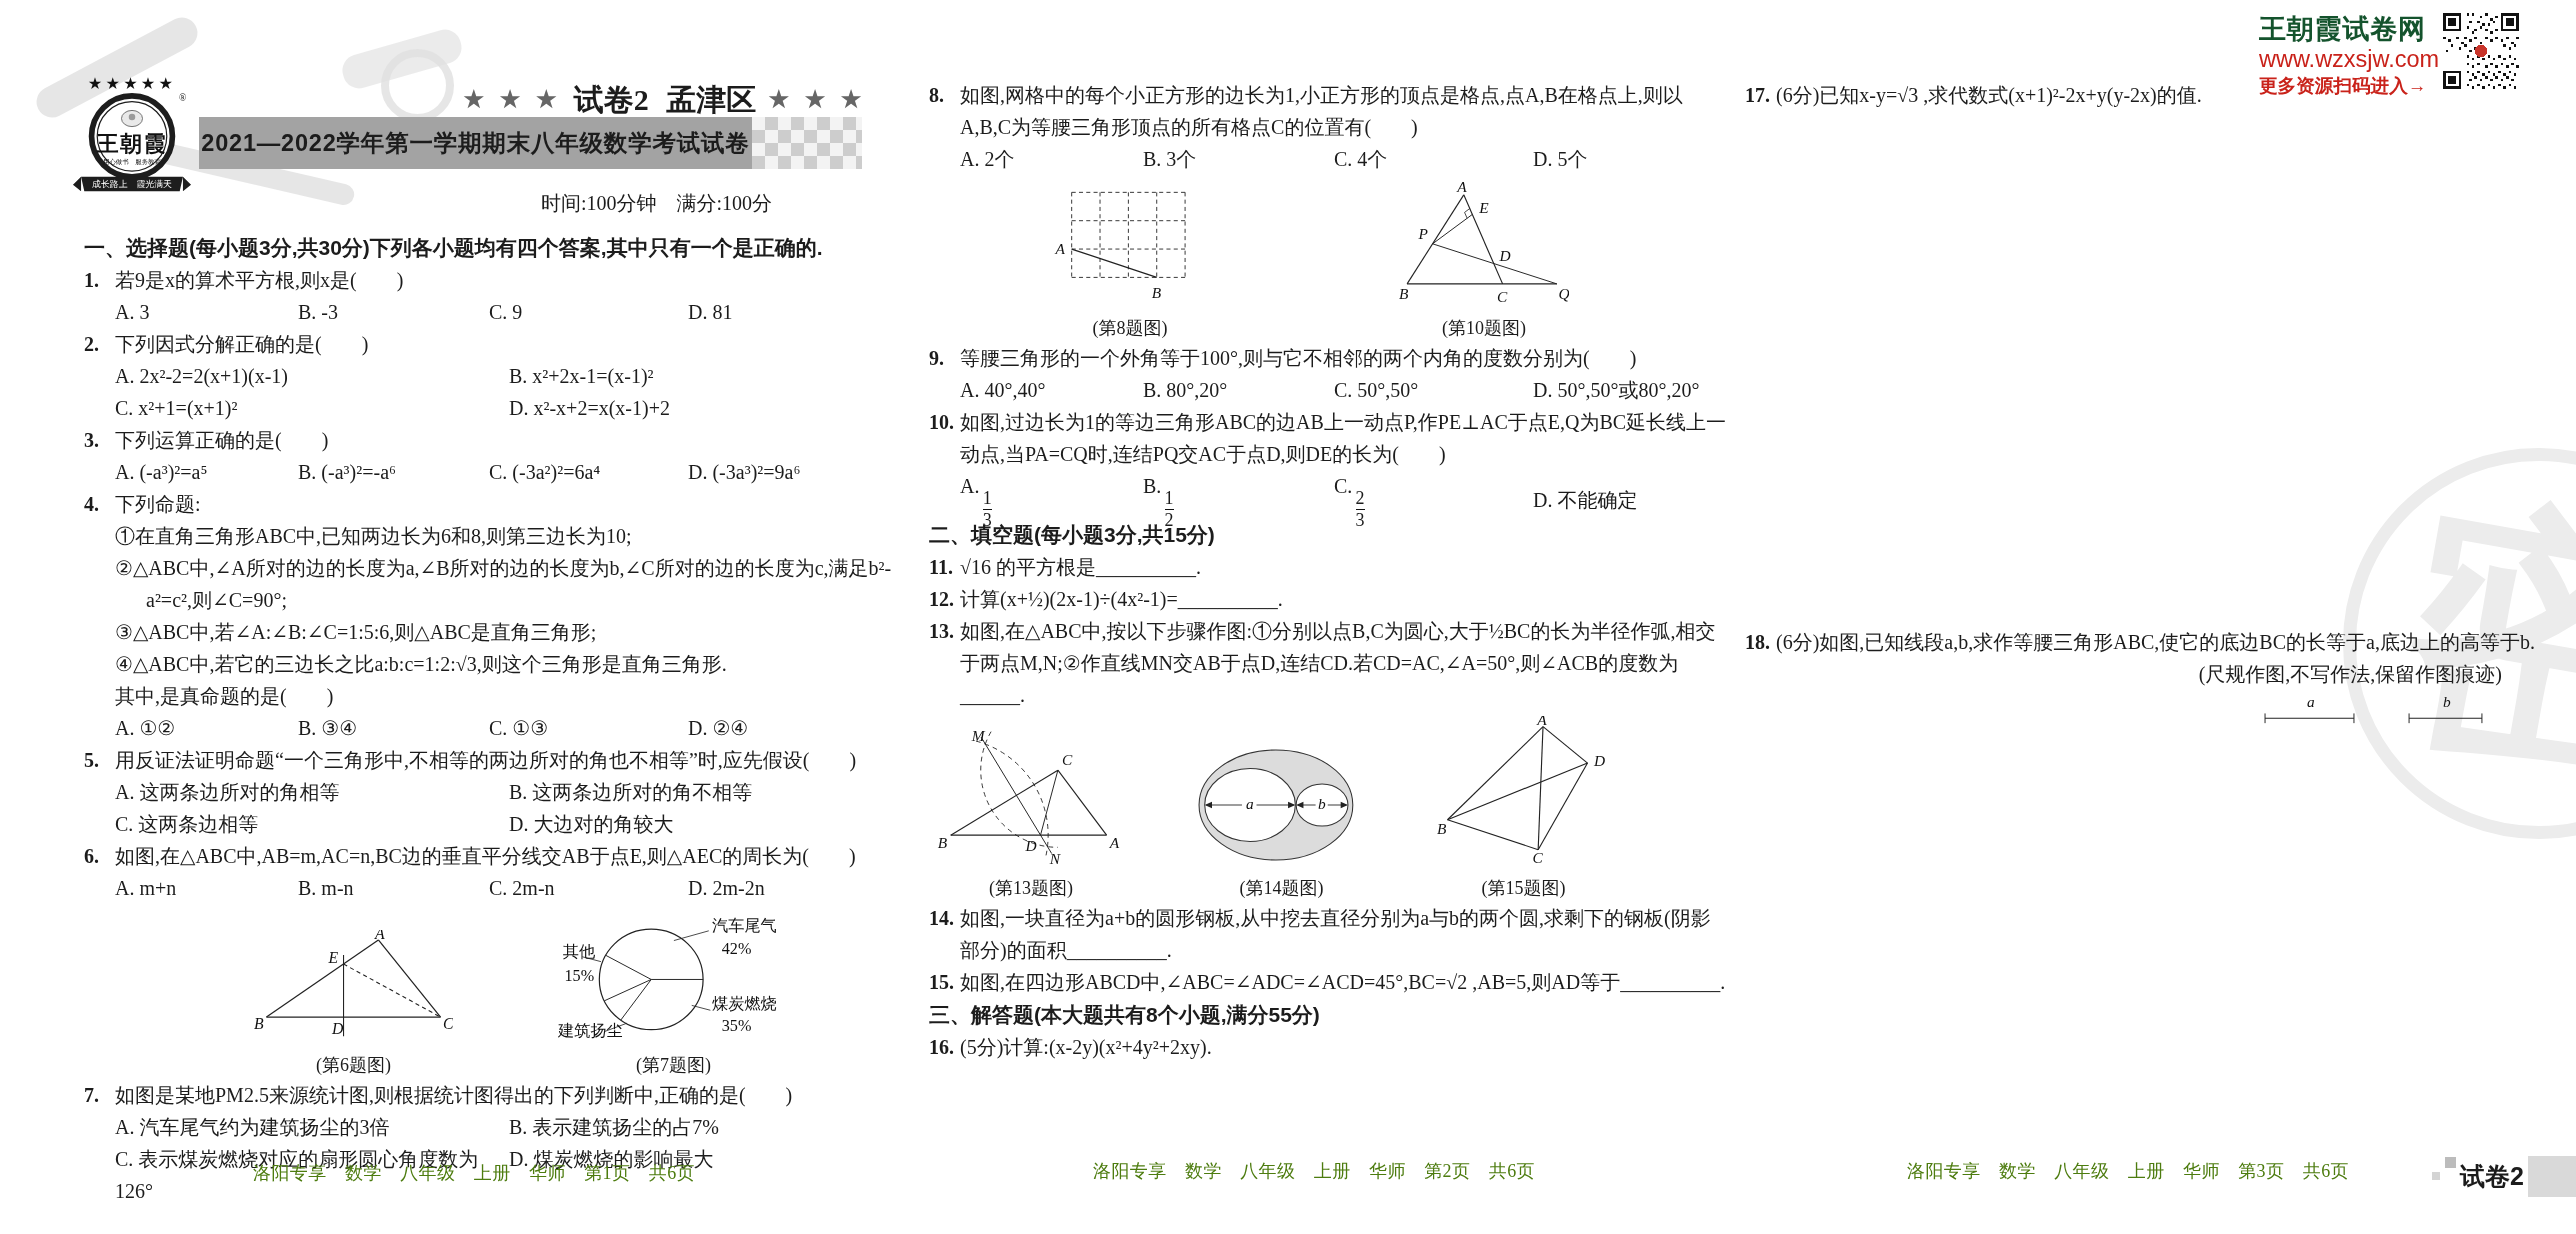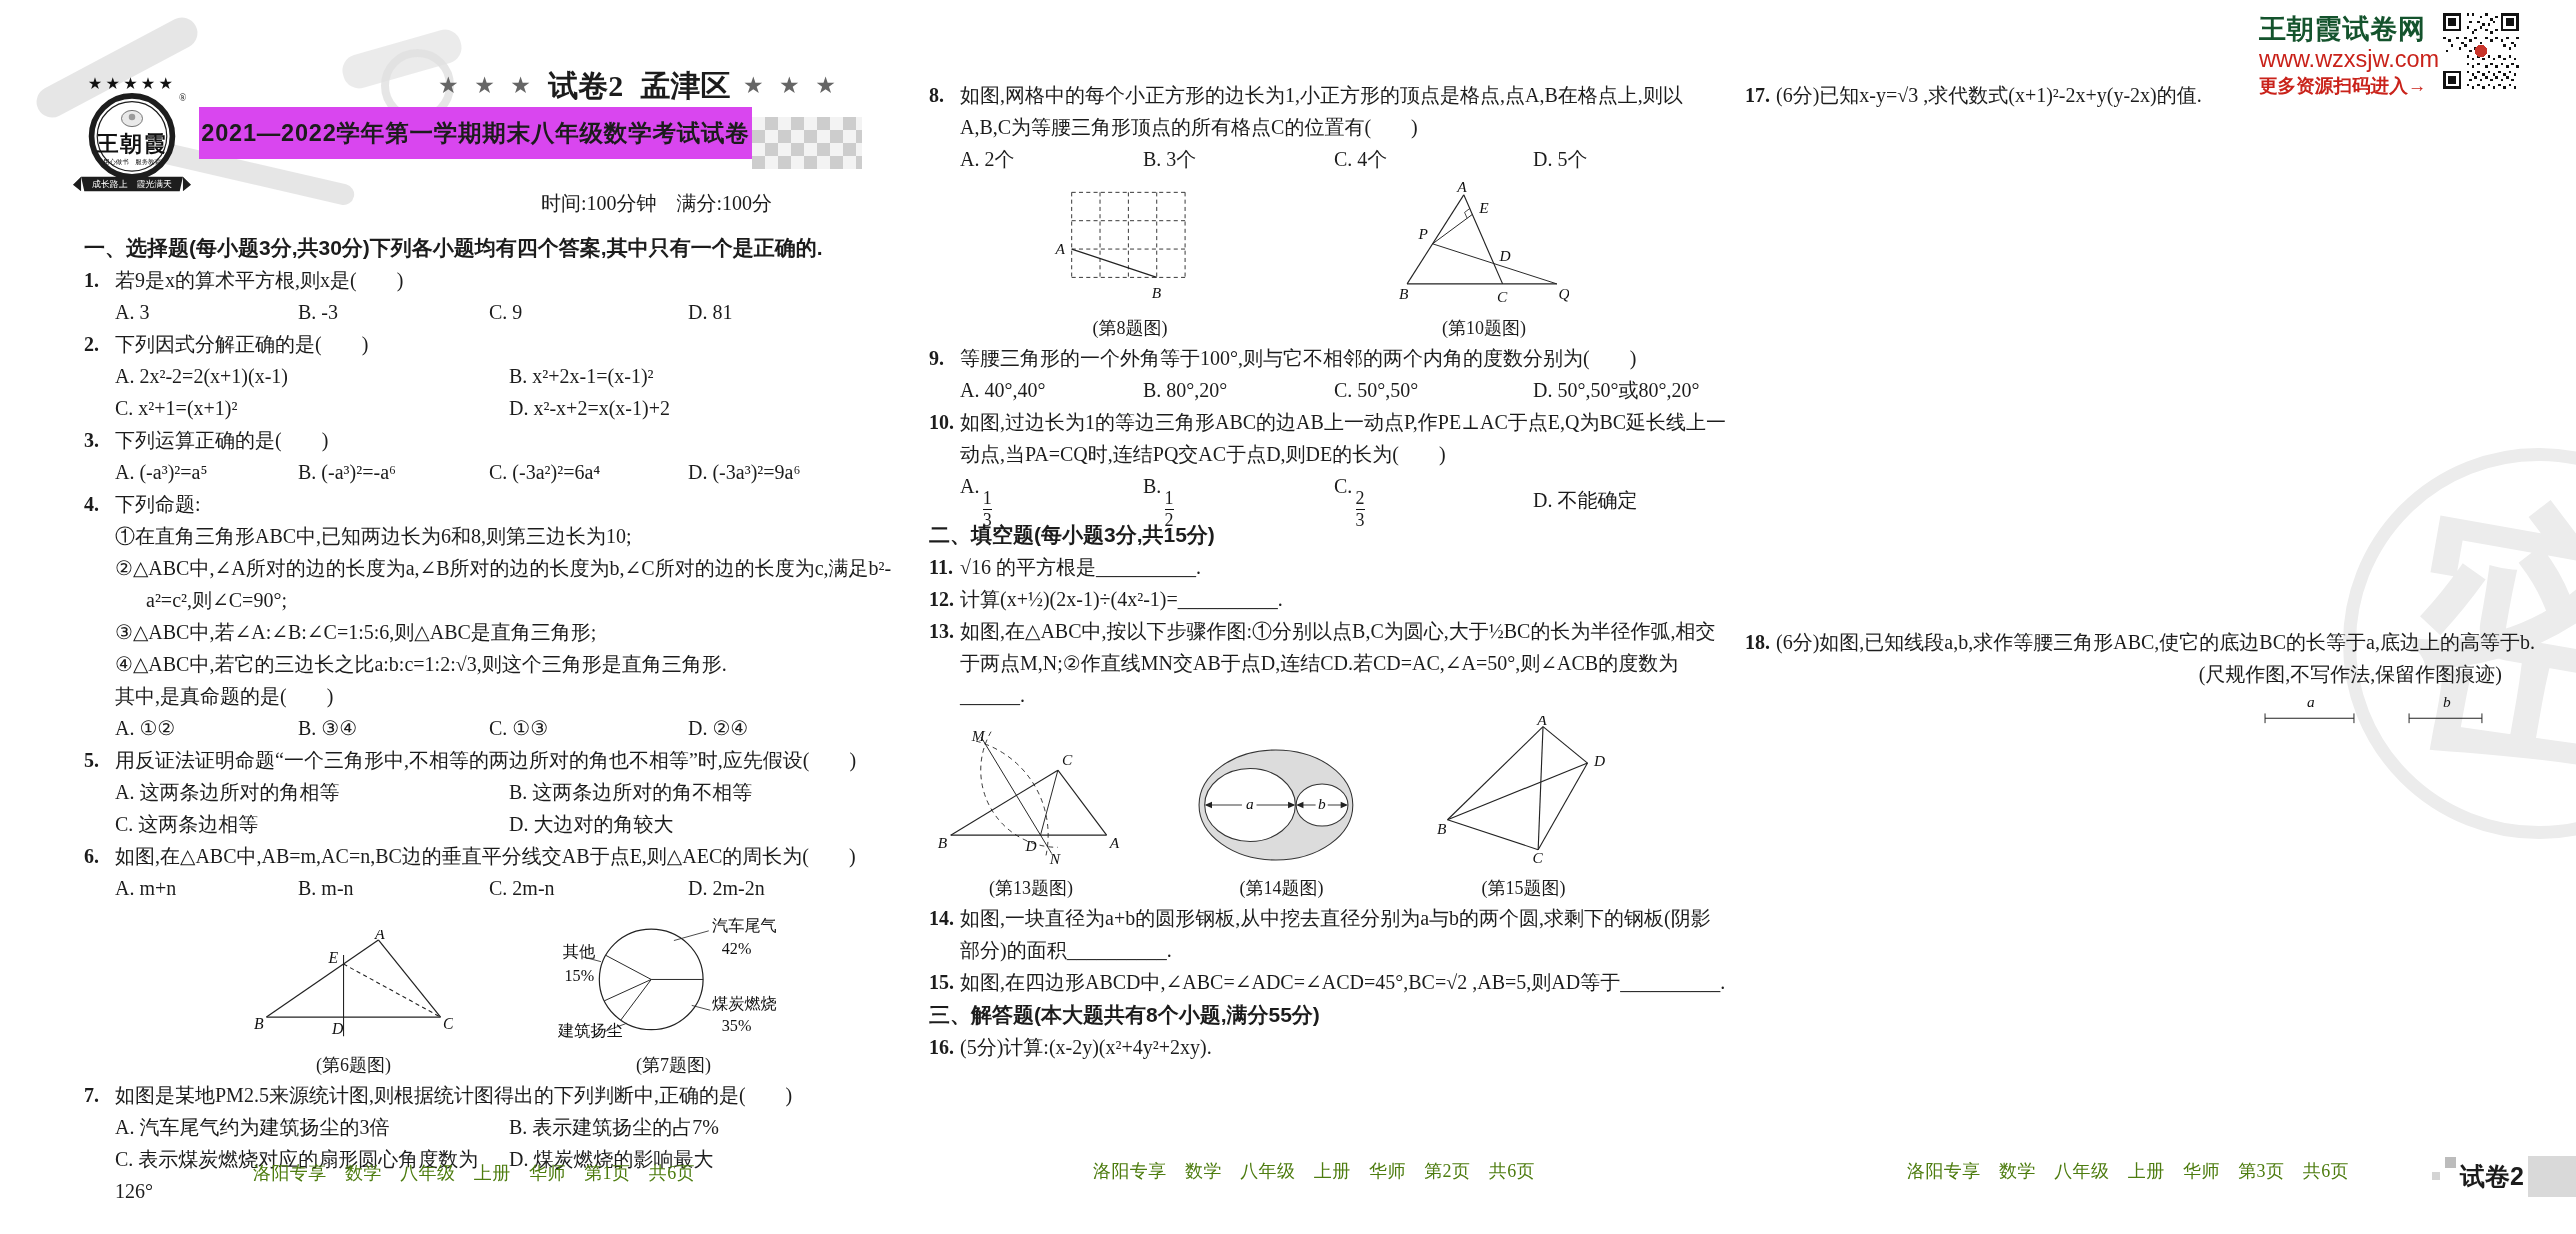--- a/index.html
+++ b/index.html
@@ -7,25 +7,25 @@
         font-family:"Liberation Serif","DejaVu Serif",serif;color:#1c1c1c;}
   
   .deco{position:absolute;background:#dedede;opacity:.75;border-radius:16px;}
   .d1{left:27.6px;top:52px;width:178px;height:31px;transform:rotate(-28deg);}
   .d2{left:114px;top:159px;width:243px;height:21px;transform:rotate(13deg);border-radius:10.5px;}
   .d3{left:341px;top:42px;width:122px;height:34px;transform:rotate(-16deg);opacity:.6;}
   .d4{left:381px;top:49px;width:57px;height:57px;background:transparent;border:8px solid #e0e0e0;border-radius:50%;opacity:.8;}
   
   .badge{position:absolute;left:71px;top:70px;z-index:2;}
   
-  .titleline{position:absolute;left:438px;top:66px;width:454px;
-             font-size:30px;font-weight:normal;white-space:nowrap;z-index:2;}
+  .titleline{position:absolute;left:438px;top:80px;width:454px;text-align:center;
+             font-size:30px;font-weight:bold;white-space:nowrap;z-index:2;}
   .titleline .stars{font-size:23px;color:#666;letter-spacing:4.9px;vertical-align:3.2px;}
   .titleline b{margin:0 4.9px;}
-  .banner{position:absolute;left:199px;top:107px;width:553px;height:52px;background:#d946ef;
+  .banner{position:absolute;left:199px;top:117px;width:553px;height:52px;background:#a3a3a3;
           display:flex;align-items:center;justify-content:center;z-index:1;
           font-family:"Liberation Sans","DejaVu Sans",sans-serif;font-weight:bold;font-size:23.5px;letter-spacing:0.8px;}
   .checker{position:absolute;left:752px;top:117px;width:110px;height:52px;
            background-image:conic-gradient(#cdcdcd 90deg,#f3f3f3 90deg 180deg,#cdcdcd 180deg 270deg,#f3f3f3 270deg);
            background-size:26px 26px;}
   .meta{position:absolute;left:389px;top:190px;width:535px;text-align:center;font-size:20px;}
   
   .brand{position:absolute;left:2259px;top:13px;width:324px;display:flex;gap:9.7px;z-index:2;}
   .brand .txt{width:174px;}
   .bname{color:#14532d;font-family:"Liberation Sans","DejaVu Sans",sans-serif;font-weight:bold;font-size:27px;line-height:32px;letter-spacing:0.8px;white-space:nowrap;}

